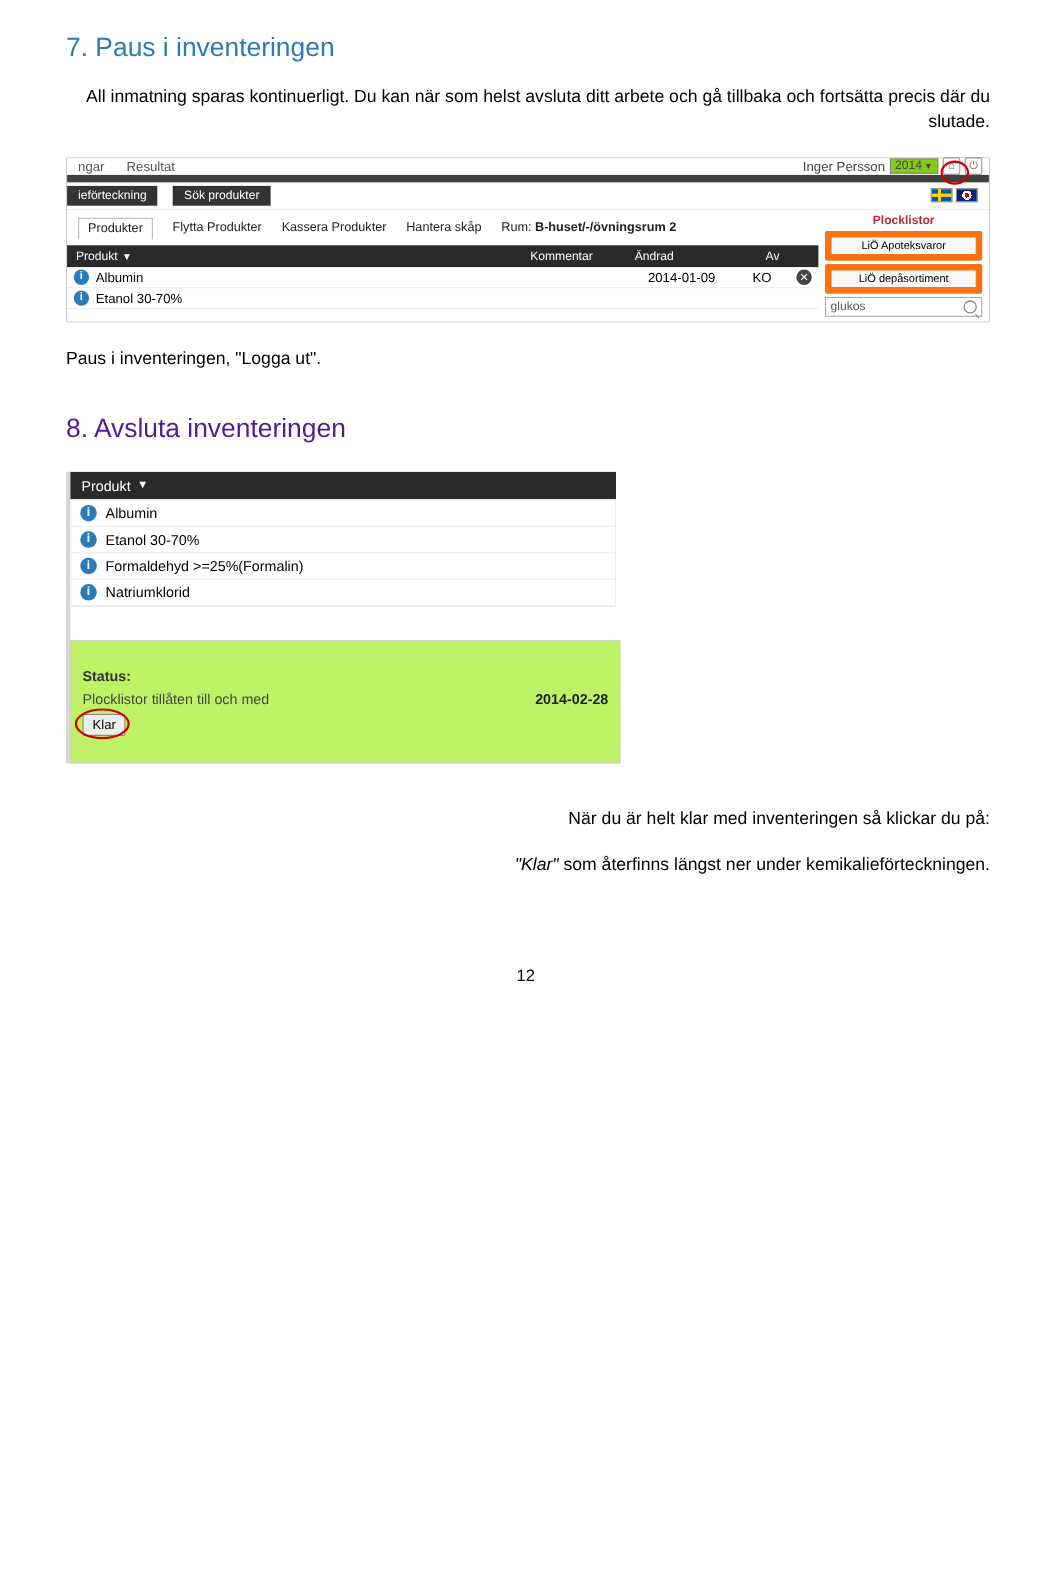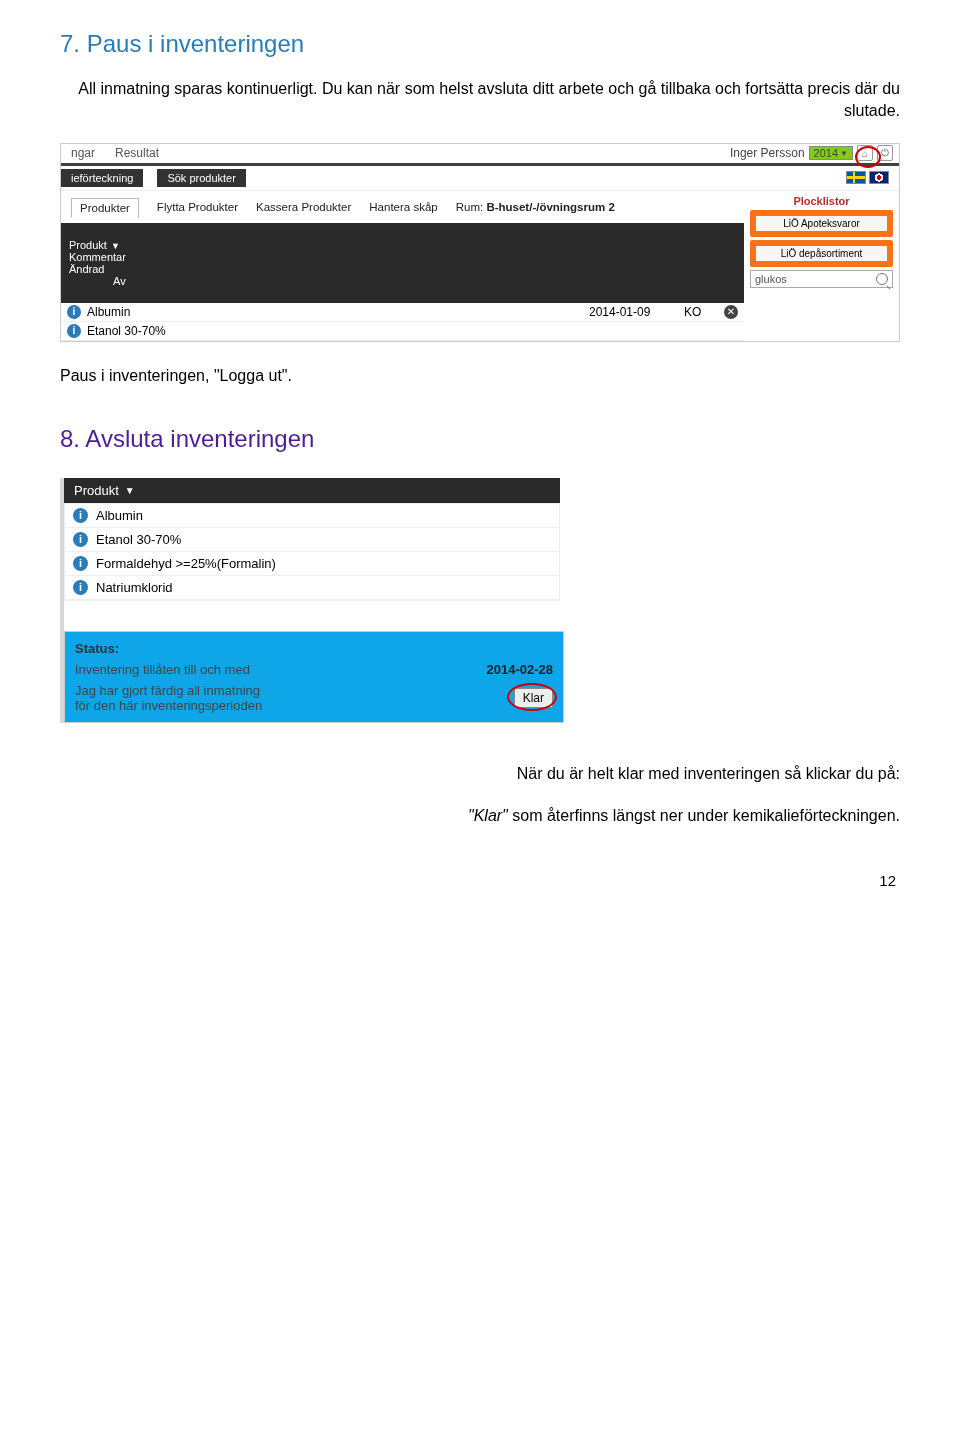--- a/index.html
+++ b/index.html
@@ -28,21 +28,21 @@
     background: #fff;
     margin-bottom: 25px;
     font-size: 12px;
     position: relative;
   }
   .topbar {
     display: flex;
     background: #fff;
     padding: 2px 0;
     align-items: center;
-    border-bottom: 3px solid #404040;
+    border-bottom: 7px solid #404040;
     height: 22px;
   }
   .topbar .tab-txt {
     color: #555;
     padding: 0 10px;
     font-size: 12px;
   }
   .topbar .spacer { flex: 1; }
   .user-row {
     display: flex;
@@ -138,23 +138,22 @@
     background: #fff;
     position: relative;
     top: 1px;
   }
   .rum-label b { font-weight: bold; }
   .dark-head {
     background: #2a2a2a;
     color: #fff;
     display: flex;
     font-size: 11px;
-    padding: 16px 8px;
+    padding: 4px 8px;
     gap: 0;
-    flex-direction: column;
   }
   .dark-head .col-prod { flex: 1; }
   .dark-head .col-kom { width: 95px; }
   .dark-head .col-and { width: 75px; }
   .dark-head .col-av { width: 40px; margin-left: 44px; }
   .dark-head .sort-arrow {
     color: #fff;
     font-size: 9px;
     margin-left: 4px;
   }
@@ -274,23 +273,23 @@
     background: #2a7bb8;
     color: #fff;
     border-radius: 50%;
     display: flex; align-items: center; justify-content: center;
     font-size: 11px;
     font-weight: bold;
     margin-right: 8px;
   }
   .status-box {
     border: 1px solid #ccc;
-    background: #0ea5e9;
+    background: #bef264;
     margin-top: 30px;
-    padding: 9px 10px;
+    padding: 24px 10px;
     font-size: 13px;
     width: 500px;
   }
   .status-box .st-label {
     font-weight: bold;
     margin-bottom: 6px;
     color: #333;
   }
   .status-box .st-row {
     display: flex;
@@ -317,23 +316,23 @@
     position: absolute;
     border: 2px solid #c00;
     border-radius: 50%;
     width: 50px;
     height: 28px;
     left: -7px;
     top: -5px;
   }
   .italic { font-style: italic; }
   .page-num {
-    text-align: right;
+    text-align: center;
     font-size: 15px;
-    margin-top: 44px;
+    margin-top: 80px;
     padding-right: 4px;
   }
 </style>
 </head>
 <body>
 
 <h2 class="heading-7">7. Paus i inventeringen</h2>
 <p class="body-text">All inmatning sparas kontinuerligt. Du kan när som helst avsluta ditt arbete och gå tillbaka och fortsätta precis där du slutade.</p>
 
 <div class="ui-shot">
@@ -433,28 +432,24 @@
       <span>Formaldehyd &gt;=25%(Formalin)</span>
     </div>
     <div class="prod-item">
       <span class="info-i">i</span>
       <span>Natriumklorid</span>
     </div>
   </div>
   <div class="status-box">
     <div class="st-label">Status:</div>
     <div class="st-row">
-      <span>Inventering tillåten till och med</span>
+      <span>Plocklistor tillåten till och med</span>
       <span class="st-val">2014-02-28</span>
     </div>
     <div class="klar-row">
-      <span>
-        <span>Jag har gjort färdig all inmatning</span><br>
-        <span>för den här inventeringsperioden</span>
-      </span>
       <span class="klar-btn-wrap">
         <span class="klar-circle"></span>
         <button class="klar-btn">Klar</button>
       </span>
     </div>
   </div>
 </div>
 
 <p class="body-text">När du är helt klar med inventeringen så klickar du på:</p>
 <p class="body-text">

